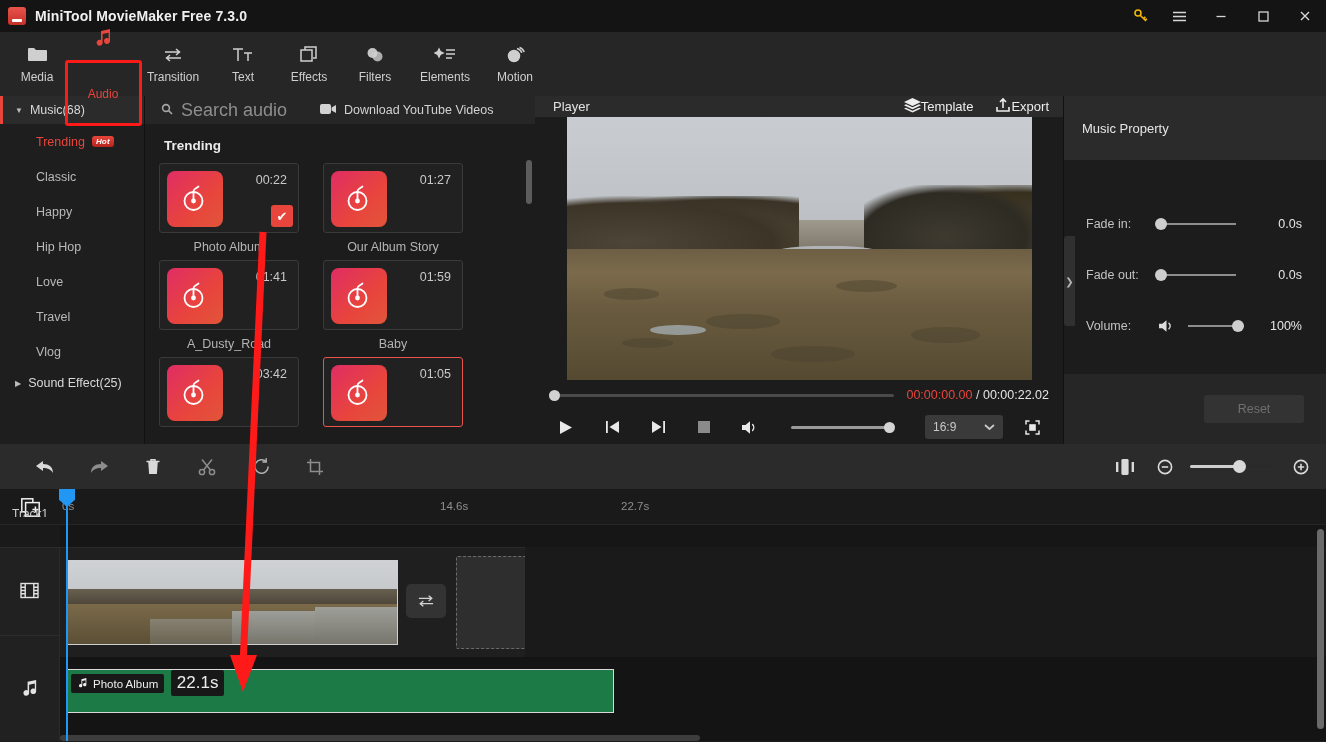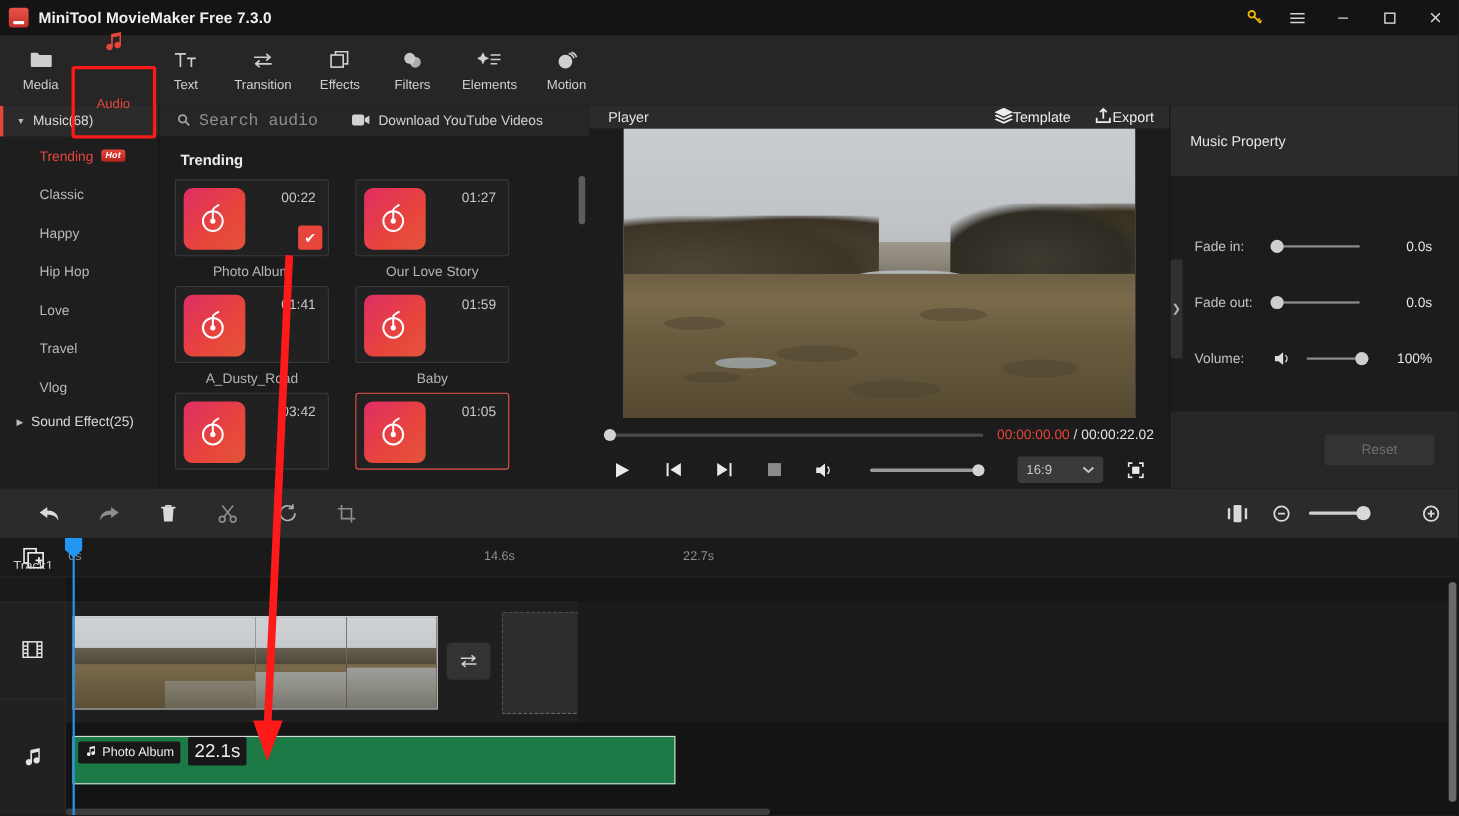--- a/index.html
+++ b/index.html
@@ -78,21 +78,21 @@
 
   
   .lib-list { width:390px; background:#1c1c1c; display:flex; flex-direction:column; position:relative; }
   .lib-top {
     height:28px; background:#262626; display:flex; align-items:center;
     font-size:12.5px; color:#a9a9a9;
   }
   .search-box { display:flex; align-items:center; gap:8px; padding-left:16px; width:175px; }
   .search-box input{
     background:transparent; border:0; outline:0; color:#cfcfcf;
-    font-family:Liberation Mono, monospace; font-size:15px; width:120px;
+    font-family:Liberation Sans, sans-serif; font-size:18px; width:120px;
   }
   .search-box input::placeholder{ color:#8e8e8e; }
   .yt-dl { display:flex; align-items:center; gap:8px; color:#d2d2d2; }
   .lib-scroll { flex:1; overflow:hidden; position:relative; padding:0 14px; }
   .sec-title{ font-size:13.5px; font-weight:bold; color:#eaeaea; margin:14px 0 10px 5px; }
   .card-grid{ display:flex; flex-wrap:wrap; gap:0 24px; }
   .card { width:140px; margin-bottom:6px; }
   .card-box {
     height:70px; border:1px solid #3a3a3a; border-radius:3px; background:#212121;
     display:flex; padding:7px; position:relative;
@@ -292,37 +292,37 @@
       <span>Media</span>
     </div>
     <div class="rib-item active">
       <span class="ri-icon">
         <svg width="20" height="20" viewBox="0 0 20 20" fill="currentColor">
             <path d="M17 2l-9 2v9.1a3 3 0 10 1.6 2.6V7.1l6-1.3v5.6a3 3 0 101.4 2.5z"></path>
           </svg>
       </span>
       <span>Audio</span>
     </div>
+    <div class="rib-item wide">
+      <span class="ri-icon">
+        <svg width="22" height="18" viewBox="0 0 22 18" fill="none" stroke="currentColor" stroke-width="1.5">
+          <path d="M3 6h14M14 3l3.5 3-3.5 3"></path>
+            <path d="M19 12H5M8 9l-3.5 3L8 15"></path>
+        </svg>
+      </span>
+      <span>Transition</span>
+    </div>
     <div class="rib-item">
       <span class="ri-icon">
         <svg width="24" height="18" viewBox="0 0 24 18" fill="none" stroke="currentColor" stroke-width="1.5">
           <path d="M2 3h10M7 3v12"></path>
             <path d="M13 7h8M17 7v8"></path>
         </svg>
       </span>
       <span>Text</span>
-    </div>
-    <div class="rib-item wide">
-      <span class="ri-icon">
-        <svg width="22" height="18" viewBox="0 0 22 18" fill="none" stroke="currentColor" stroke-width="1.5">
-          <path d="M3 6h14M14 3l3.5 3-3.5 3"></path>
-            <path d="M19 12H5M8 9l-3.5 3L8 15"></path>
-        </svg>
-      </span>
-      <span>Transition</span>
     </div>
     <div class="rib-item">
       <span class="ri-icon">
         <svg width="20" height="20" viewBox="0 0 20 20" fill="none" stroke="currentColor" stroke-width="1.5">
           <rect x="2" y="5" width="11" height="11"></rect>
             <path d="M6 5V2h11v11h-3"></path>
         </svg>
       </span>
       <span>Effects</span>
     </div>
@@ -437,21 +437,21 @@
             <div class="card-box">
               <div class="thumb">
                 <svg width="32" height="32" viewBox="0 0 32 32" fill="none" stroke="#fff" stroke-width="1.8">
                   <circle cx="14.5" cy="18" r="9"></circle>
                     <path d="M14.5 18V8c0-2 2.5-2.6 5-4.5" stroke-linecap="round"></path>
                   <circle cx="14.5" cy="18" r="2.4" fill="#fff" stroke="none"></circle>
                 </svg>
               </div>
               <div class="dur">01:27</div>
             </div>
-            <div class="card-name">Our Love Story</div>
+            <div class="card-name">Our Album Story</div>
           </div>
 
           <div class="card">
             <div class="card-box">
               <div class="thumb">
                 <svg width="32" height="32" viewBox="0 0 32 32" fill="none" stroke="#fff" stroke-width="1.8">
                   <circle cx="14.5" cy="18" r="9"></circle>
                     <path d="M14.5 18V8c0-2 2.5-2.6 5-4.5" stroke-linecap="round"></path>
                   <circle cx="14.5" cy="18" r="2.4" fill="#fff" stroke="none"></circle>
                 </svg>

